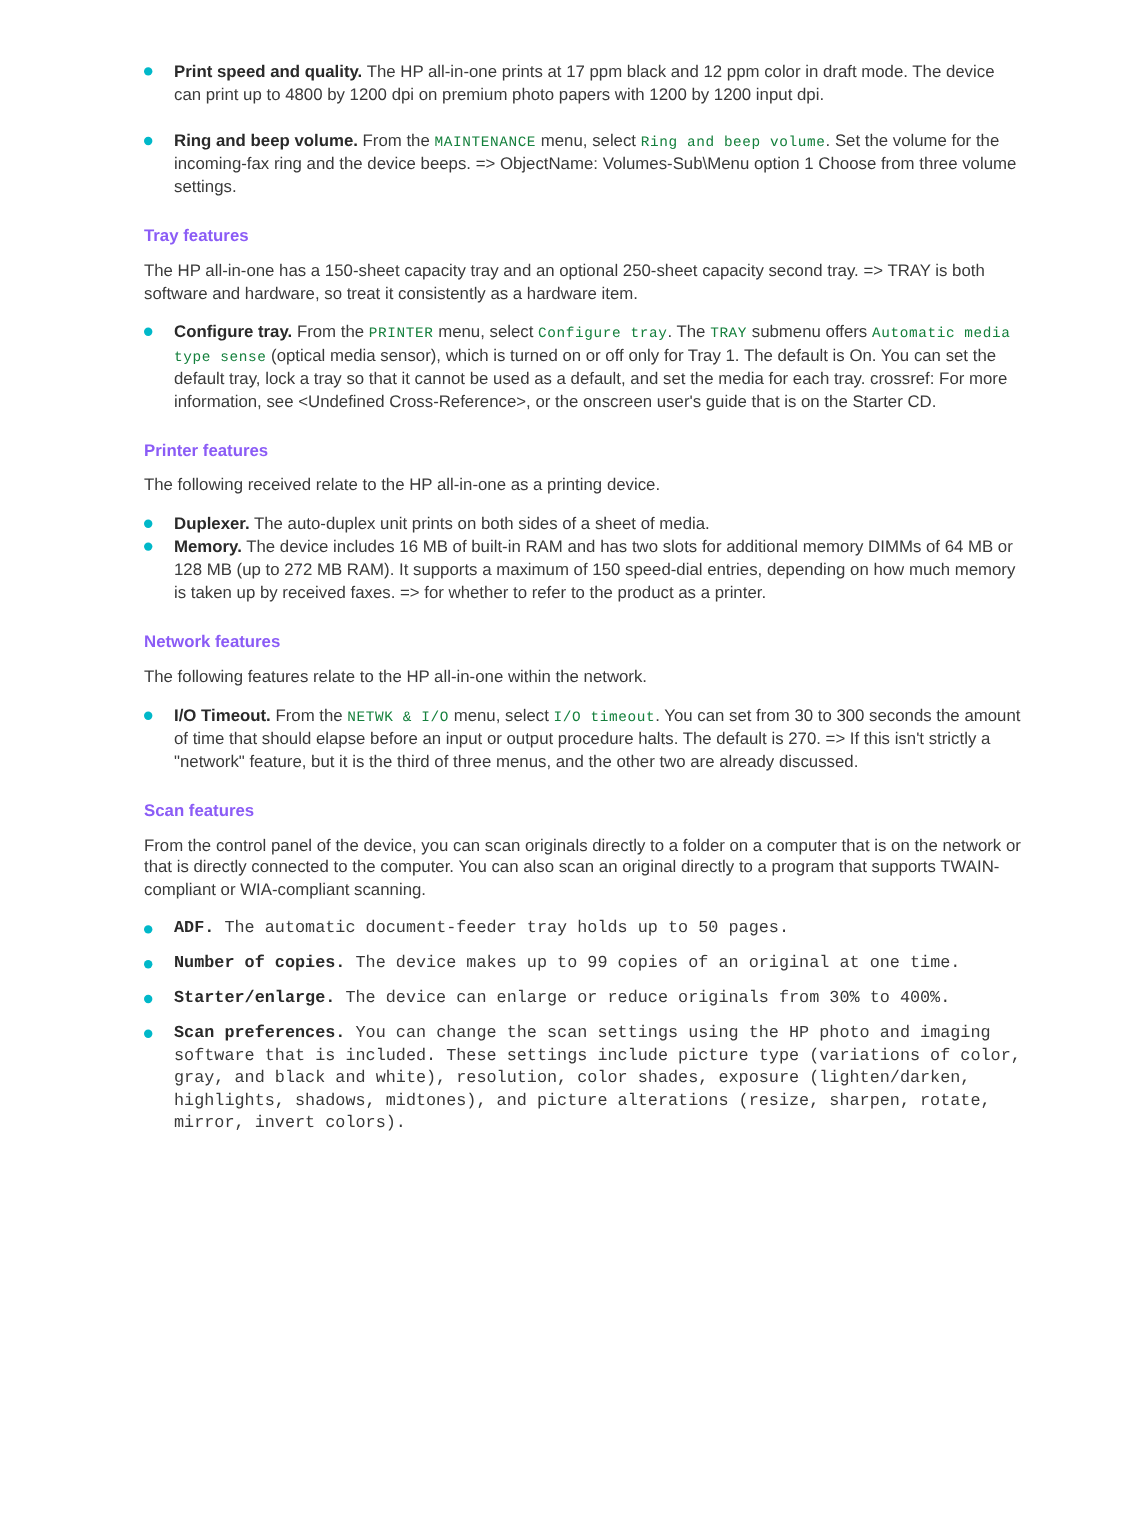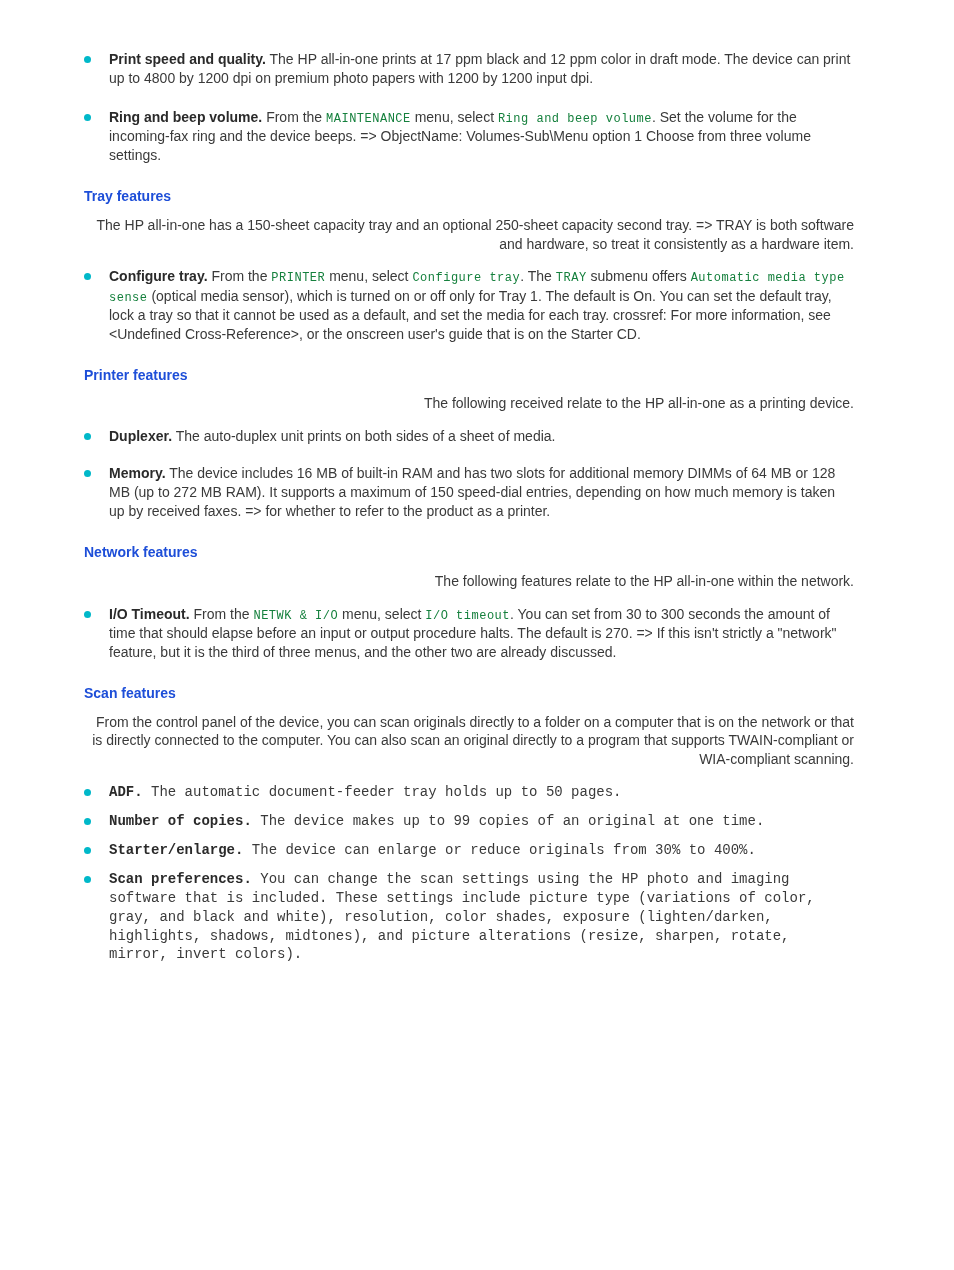--- a/index.html
+++ b/index.html
@@ -8,21 +8,21 @@
     background: #ffffff;
     font-family: Arial, Helvetica, sans-serif;
     font-size: 14px;
     color: #3a3a3a;
     line-height: 1.35;
   }
   .page {
     width: 954px;
     min-height: 1270px;
     box-sizing: border-box;
-    padding: 50px 100px 60px 84px;
+    padding: 50px 100px 60px 120px;
     position: relative;
   }
   .bullet-item {
     display: flex;
     margin-bottom: 20px;
   }
   .bullet {
     width: 7px;
     height: 7px;
     border-radius: 50%;
@@ -42,26 +42,25 @@
     color: #3a3a3a;
   }
   .mono {
     font-family: "Courier New", Courier, monospace;
     color: #15803d;
     letter-spacing: 0.5px;
     font-size: 12px;
   }
   .subhead {
     font-weight: bold;
-    color: #1d4ed8;
+    color: #8b5cf6;
     margin: 22px 0 10px 0;
   }
   .para {
     margin-bottom: 14px;
-    text-align: right;
   }
   .tight .bullet-item { margin-bottom: 10px; font-family: Liberation Mono, monospace; }
 </style>
 </head>
 <body>
 
 <div class="page">
 
   <div class="bullet-item">
     <div class="bullet"></div>
@@ -83,21 +82,21 @@
   <div class="bullet-item">
     <div class="bullet"></div>
     <div class="item-body">
       <span class="item-heading">Configure tray.</span><span class="item-text"> From the </span><span class="mono">PRINTER</span><span class="item-text"> menu, select </span><span class="mono">Configure tray</span><span class="item-text">. The </span><span class="mono">TRAY</span><span class="item-text"> submenu offers </span><span class="mono">Automatic media type sense</span><span class="item-text"> (optical media sensor), which is turned on or off only for Tray 1. The default is On. You can set the default tray, lock a tray so that it cannot be used as a default, and set the media for each tray. crossref: For more information, see &lt;Undefined Cross-Reference&gt;, or the onscreen user's guide that is on the Starter CD.</span>
     </div>
   </div>
 
   <div class="subhead">Printer features</div>
   <div class="para">The following received relate to the HP all-in-one as a printing device.</div>
 
-  <div class="bullet-item" style="margin-bottom:18px;">
+  <div class="bullet-item" style="margin-bottom:0;">
     <div class="bullet"></div>
     <div class="item-body">
       <span class="item-heading">Duplexer.</span><span class="item-text"> The auto-duplex unit prints on both sides of a sheet of media.</span>
     </div>
   </div>
 
   <div class="bullet-item">
     <div class="bullet"></div>
     <div class="item-body">
       <span class="item-heading">Memory.</span><span class="item-text"> The device includes 16 MB of built-in RAM and has two slots for additional memory DIMMs of 64 MB or 128 MB (up to 272 MB RAM). It supports a maximum of 150 speed-dial entries, depending on how much memory is taken up by received faxes. =&gt; for whether to refer to the product as a printer.</span>

